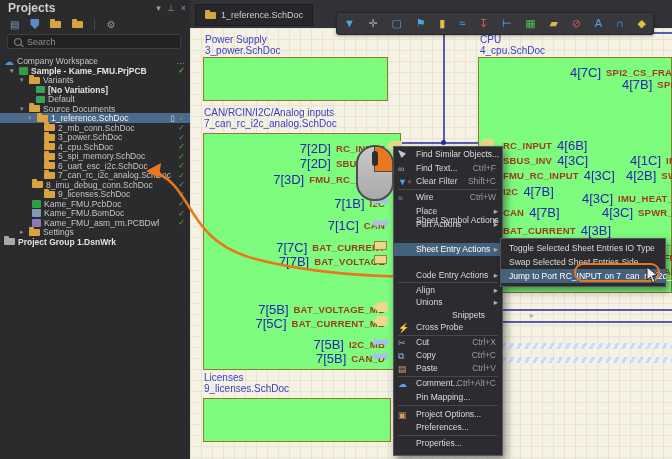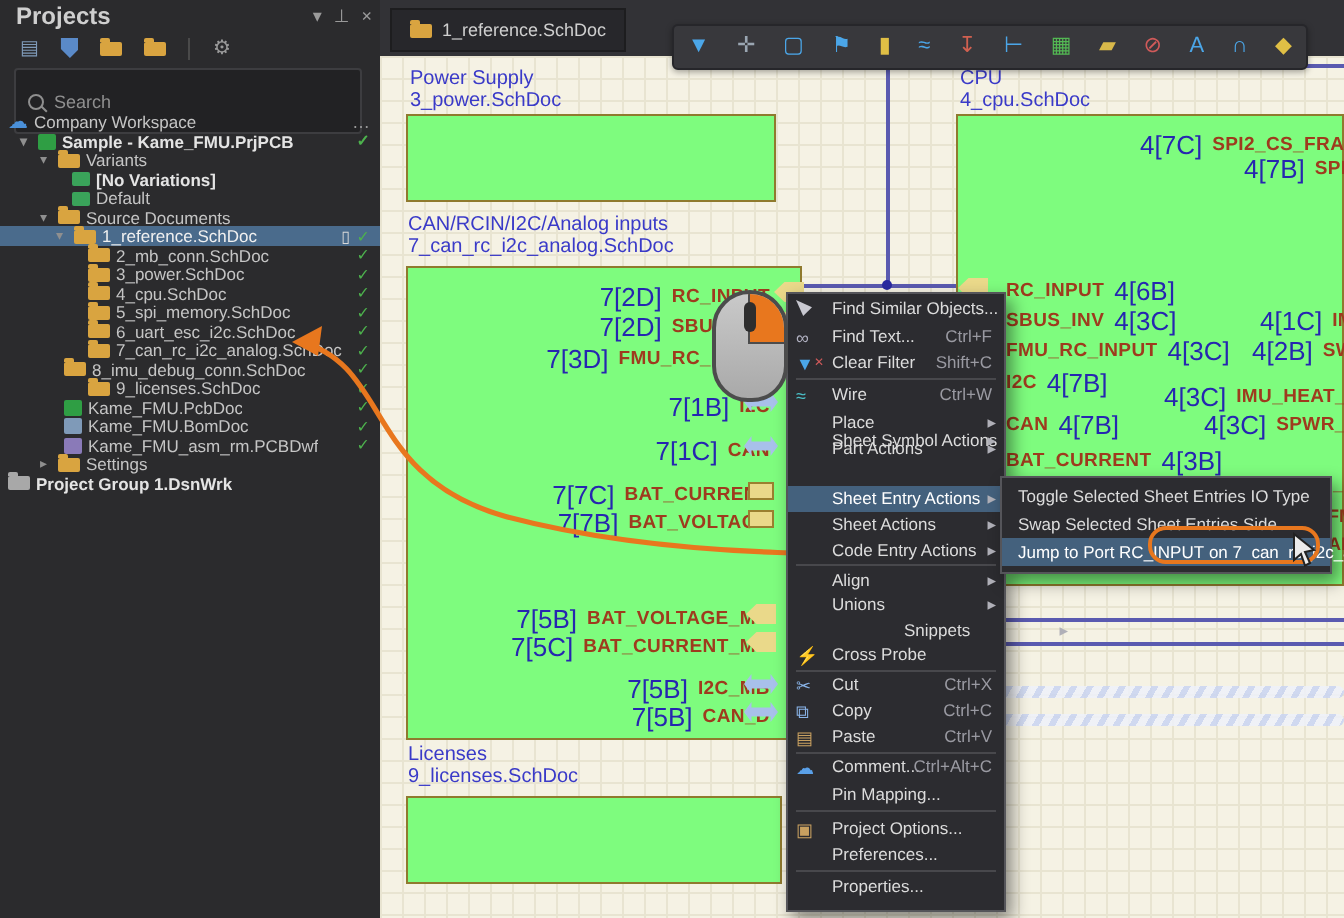--- a/index.html
+++ b/index.html
@@ -11,21 +11,21 @@
   #panel{left:0;top:0;width:190px;height:459px;background:#2b2b2d;border-right:1px solid #1a1a1a;}
   .p-head{left:0;top:0;width:190px;height:15px;display:flex;align-items:center;padding:0 4px;box-sizing:border-box;}
   .p-title{font-size:12px;font-weight:bold;color:#cfcfcf;padding-left:4px;}
   .p-headicons{margin-left:auto;display:flex;gap:6px;color:#9a9a9a;font-size:9px;}
   .p-toolbar{left:0;top:16px;width:190px;height:16px;display:flex;align-items:center;gap:11px;padding-left:10px;box-sizing:border-box;}
   .shield{width:9px;height:10px;background:#5a8ac8;clip-path:polygon(0 0,100% 0,100% 55%,50% 100%,0 55%);}
   .fold{width:11px;height:7px;background:#d9a440;border-radius:1px;position:relative;display:inline-block;}
   .fold::before{content:"";position:absolute;top:-2px;left:0;width:5px;height:2px;background:#d9a440;border-radius:1px 1px 0 0;}
   .fold.grey{background:#a8a8a8;}.fold.grey::before{background:#a8a8a8;}
   .vsep{width:1px;height:11px;background:#4a4a4a;}
-  .p-search{left:7px;top:34px;width:174px;height:33px;background:#222224;border:1px solid #3d3d40;border-radius:2px;
+  .p-search{left:7px;top:34px;width:174px;height:15px;background:#222224;border:1px solid #3d3d40;border-radius:2px;
             display:flex;align-items:center;gap:5px;padding-left:6px;box-sizing:border-box;}
   .mag{width:6px;height:6px;border:1px solid #8f8f8f;border-radius:50%;position:relative;}
   .mag::after{content:"";position:absolute;width:4px;height:1px;background:#8f8f8f;transform:rotate(45deg);right:-3px;bottom:-1px;}
   .p-search span{font-size:9px;color:#8f8f8f;}
   .trow{position:absolute;left:0;width:190px;height:10px;display:flex;align-items:center;gap:3px;font-size:8.5px;color:#c5c5c5;box-sizing:border-box;white-space:nowrap;}
   .trow .lbl{overflow:hidden;text-overflow:ellipsis;}
   .trow.sel{background:#4a6b8c;color:#f0f0f0;}
   .trow.bold{font-weight:bold;color:#e4e4e4;}
   .caret{color:#8f8f8f;font-size:7px;width:6px;}
   .chk{position:absolute;right:5px;color:#4db24d;font-size:8px;}
@@ -423,21 +423,20 @@
   <div id="cmenu" class="abs">
     <div class="mitem" style="top:1px;"><span class="micon mi-pointer"></span><span>Find Similar Objects...</span></div>
     <div class="mitem" style="top:14.5px;"><span class="micon mi-binoc"></span><span>Find Text...</span><span class="mshort">Ctrl+F</span></div>
     <div class="mitem" style="top:28px;"><span class="micon mi-funnel"></span><span>Clear Filter</span><span class="mshort">Shift+C</span></div>
     <div class="msep" style="top:42px;"></div>
     <div class="mitem" style="top:43.5px;"><span class="micon mi-wire"></span><span>Wire</span><span class="mshort">Ctrl+W</span></div>
     <div class="mitem msub" style="top:57.5px;"><span>Place</span></div>
     <div class="mitem msub" style="top:70.5px;"><span>Part Actions</span></div>
     <div class="mitem msub" style="top:67px;"><span>Sheet Symbol Actions</span></div>
     <div class="mitem msub hl" style="top:96px;"><span>Sheet Entry Actions</span></div>
-    <div class="mitem msub" style="top:108.5px;"><span>Sheet Actions</span></div>
     <div class="mitem msub" style="top:121.5px;"><span>Code Entry Actions</span></div>
     <div class="msep" style="top:135px;"></div>
     <div class="mitem msub" style="top:136.5px;"><span>Align</span></div>
     <div class="mitem msub" style="top:149px;"><span>Unions</span></div>
     <div class="mitem msub" style="top:161.5px;margin-left:36px;"><span>Snippets</span></div>
     <div class="mitem" style="top:174px;"><span class="micon mi-bolt"></span><span>Cross Probe</span></div>
     <div class="msep" style="top:187.5px;"></div>
     <div class="mitem" style="top:189px;"><span class="micon mi-cut"></span><span>Cut</span><span class="mshort">Ctrl+X</span></div>
     <div class="mitem" style="top:202px;"><span class="micon mi-copy"></span><span>Copy</span><span class="mshort">Ctrl+C</span></div>
     <div class="mitem" style="top:215px;"><span class="micon mi-paste"></span><span>Paste</span><span class="mshort">Ctrl+V</span></div>

